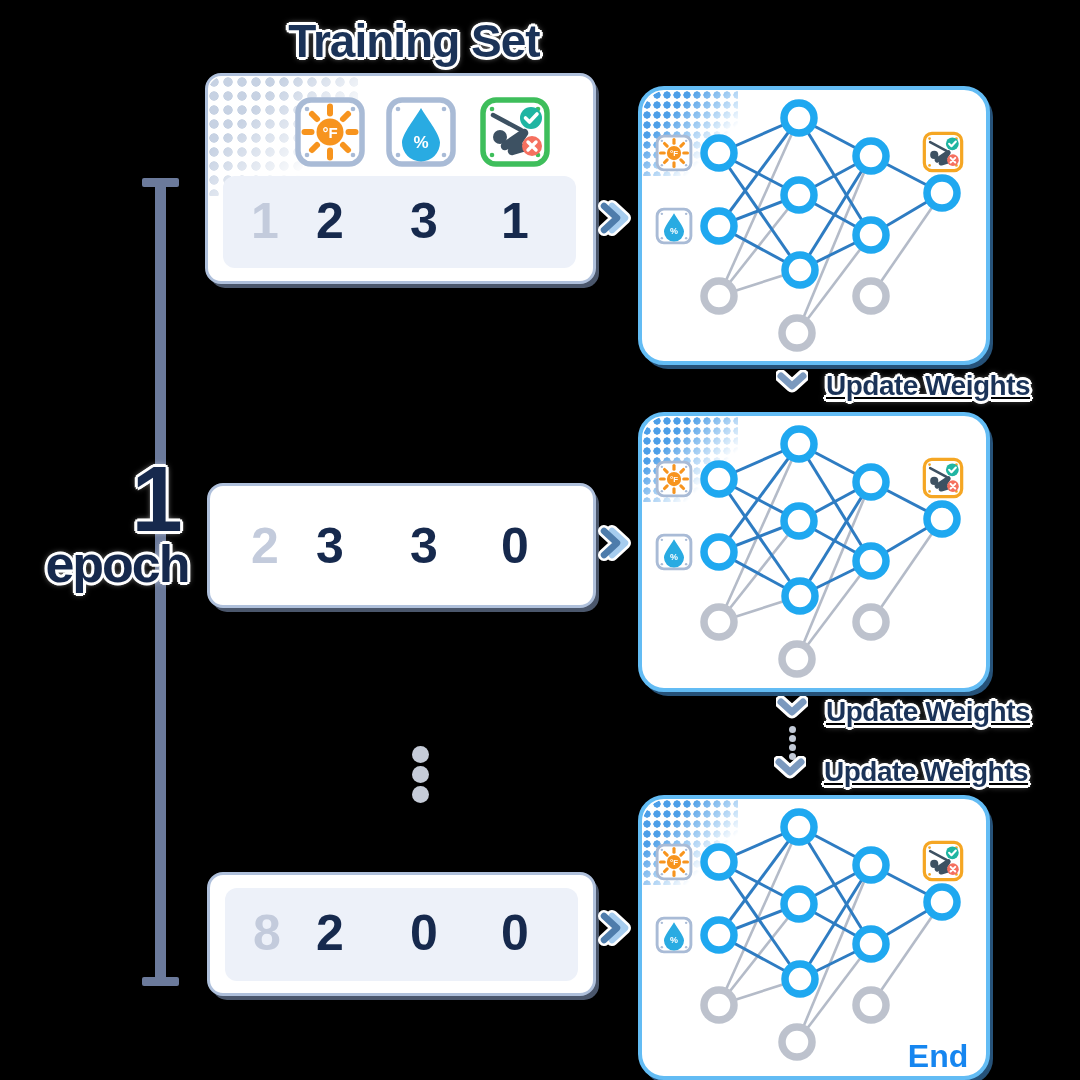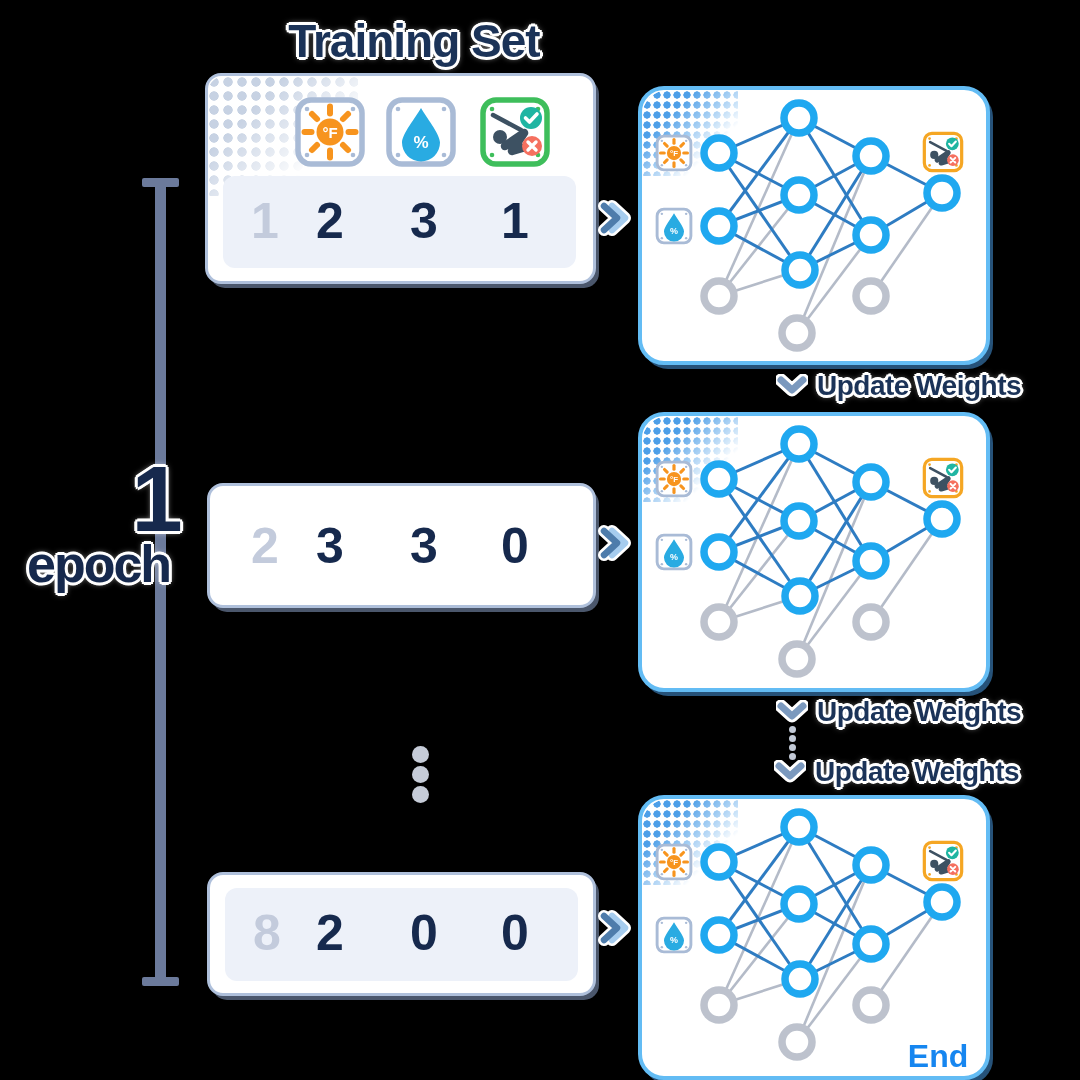--- a/index.html
+++ b/index.html
@@ -10,21 +10,21 @@
   .abs{position:absolute;}
 
   
   .title{left:214px;top:14px;width:400px;text-align:center;font-size:46px;font-weight:bold;
          color:#1B3358;letter-spacing:-1px;}
   .epoch-line{left:155px;top:182px;width:11px;height:800px;background:#6B7A9B;}
   .epoch-cap{left:142px;width:37px;height:9px;background:#6B7A9B;border-radius:2px;}
   .cap-top{top:178px;} .cap-bot{top:977px;}
   .epoch-one{left:107px;top:453px;width:100px;text-align:center;font-size:92px;line-height:1;
              font-weight:bold;color:#16294D;}
-  .epoch-word{left:27px;top:536px;width:180px;text-align:left;font-size:52px;line-height:1.1;
+  .epoch-word{left:27px;top:536px;width:180px;text-align:center;font-size:52px;line-height:1.1;
               font-weight:bold;color:#16294D;letter-spacing:-2px;}
 
   
   .card{position:absolute;background:#fff;border:3px solid #AFC0DB;border-radius:16px;
         box-shadow:4px 5px 0 -1px rgba(125,145,180,.6);}
   .card1{left:205px;top:73px;width:385px;height:205px;}
   .card2{left:207px;top:483px;width:383px;height:119px;}
   .card3{left:207px;top:872px;width:383px;height:118px;}
   .numpanel{position:absolute;background:#EDF1F9;border-radius:12px;}
   .np1{left:15px;top:100px;width:353px;height:92px;}
@@ -45,21 +45,21 @@
     background-size:10px 10px;}
 
   
   .netpanel{position:absolute;left:638px;width:344px;background:#fff;border:4px solid #63BCF4;
             border-radius:26px;box-shadow:4px 5px 0 -1px rgba(70,150,220,.55);}
   .p1{top:86px;height:271px;} .p2{top:412px;height:272px;} .p3{top:795px;height:277px;}
   .net-svg{position:absolute;left:0;top:0;width:100%;height:100%;}
   .icon{position:absolute;}
 
   
-  .uw-row{position:absolute;display:flex;align-items:center;gap:9px;}
+  .uw-row{position:absolute;display:flex;gap:18px;text-decoration:underline;}
   .uw-text{font-size:28px;font-weight:bold;color:#1B3358;letter-spacing:-.5px;}
   .end-label{left:893px;top:1038px;width:90px;text-align:center;font-size:32px;
              font-weight:bold;color:#1686F0;}
   .bigdot{position:absolute;width:17px;height:17px;border-radius:50%;background:#C6CCD8;}
   .minidot{position:absolute;width:7px;height:7px;border-radius:50%;background:#C2C9D6;}
 </style>
 </head>
 <body>
 
 <svg width="0" height="0" style="position:absolute">

